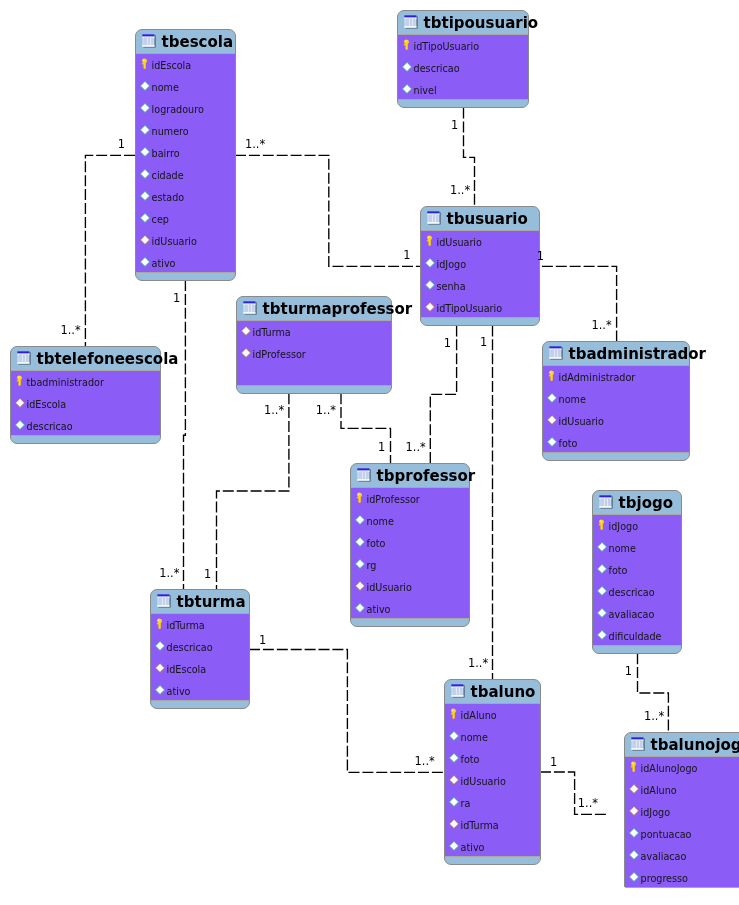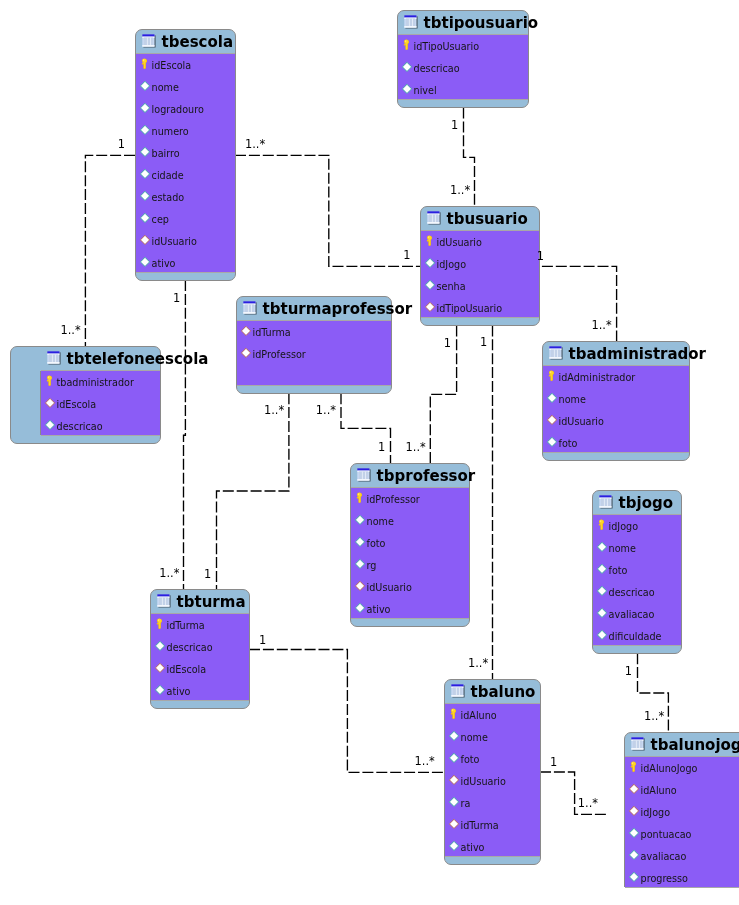--- a/index.html
+++ b/index.html
@@ -233,21 +233,21 @@
           </div>
           <div class="fld">
             <svg class="fld-ico dia-ico" width="12" height="12" viewBox="0 0 12 12">
               <path d="M6 1.4 L10.6 6 L6 10.6 L1.4 6 Z" fill="#ffffff" stroke="#b4635a" stroke-width="1"></path>
             </svg>
             <span class="fld-name">idProfessor</span>
           </div>
         </div>
         <div class="tbl-ftr"></div>
       </div>
-      <div class="tbl" style="left: 10px; top: 346px; width: 151px; height: 97.5px; padding-left: 30px;">
+      <div class="tbl" style="left: 10px; top: 346px; width: 151px; height: 97.5px;">
         <div class="tbl-hdr">
           <svg class="hdr-ico" width="16" height="16" viewBox="0 0 16 16">
             <rect x="1.4" y="1.3" width="12.2" height="12.2" fill="#3c4a55" opacity="0.9"></rect>
             <rect x="0.3" y="0.3" width="12.2" height="12.4" fill="#c9daf4"></rect>
             <rect x="0.3" y="0.3" width="12.2" height="2.3" fill="#2a20df"></rect>
             <rect x="0.3" y="2.6" width="12.2" height="1.1" fill="#ffffff"></rect>
             <rect x="1.8" y="3.4" width="9.3" height="7.6" fill="#c2d1e8"></rect>
             <rect x="4.9" y="3.4" width="1.0" height="7.6" fill="#e2eaf7"></rect>
             <rect x="8.0" y="3.4" width="1.0" height="7.6" fill="#e2eaf7"></rect>
             <rect x="0.3" y="11.0" width="12.2" height="1.7" fill="#f3f7fd"></rect>

